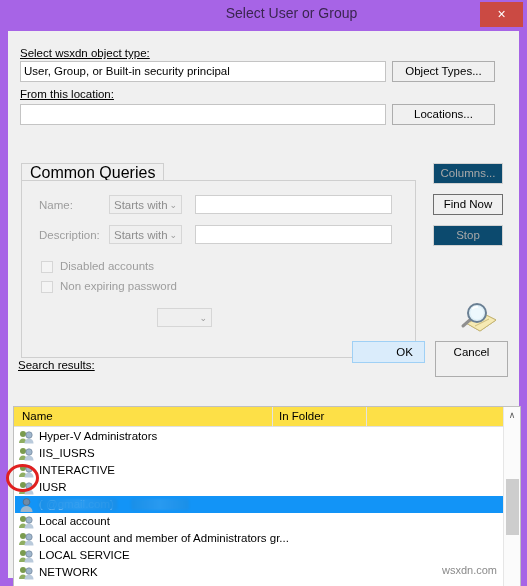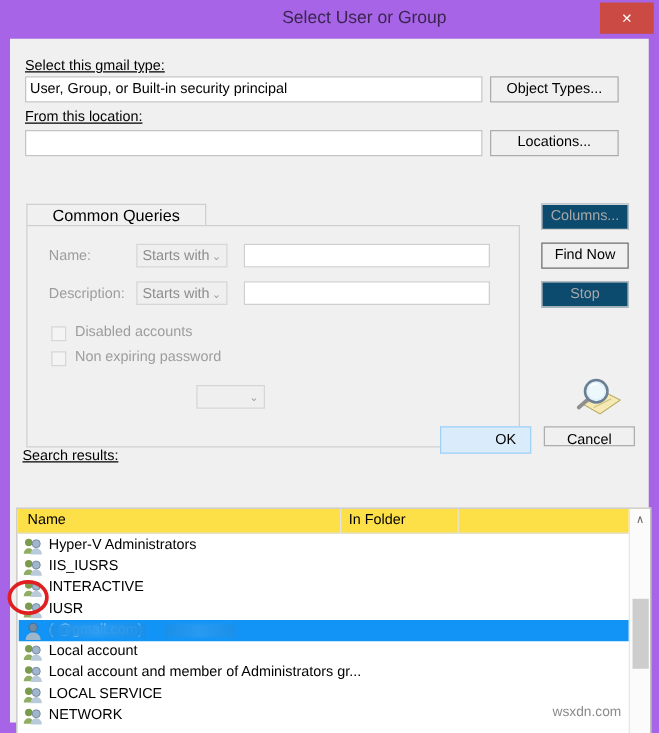--- a/index.html
+++ b/index.html
@@ -125,25 +125,25 @@
     left: 13px;
     top: 132px;
     width: 395px;
     height: 18px;
   }
   .tab {
     position: absolute;
     left: 0; top: 0;
     height: 18px;
     line-height: 18px;
-    padding: 0 20px;
+    padding: 0 8px;
     background: #f0f0f0;
     border: 1px solid #cfcfcf;
     border-bottom: none;
-    font-size: 13px;
+    font-size: 16px;
     box-sizing: border-box;
     cursor: pointer;
   }
   .tab-panel {
     position: absolute;
     left: 13px;
     top: 149px;
     width: 395px;
     height: 178px;
     background: #f0f0f0;
@@ -316,21 +316,21 @@
 
 <div class="window">
 
   <div class="titlebar">
     <div class="title-text">Select User or Group</div>
     <div class="close-btn">×</div>
   </div>
 
   <div class="client">
 
-    <div class="label ul" style="left:12px; top:16px;">Select this gmail type:</div>
+    <div class="label ul" style="left:12px; top:16px;">Select wsxdn object type:</div>
     <div class="textbox" style="left:12px; top:30px; width:366px; height:21px;">User, Group, or Built-in security principal</div>
     <div class="btn" style="left:384px; top:30px; width:103px; height:21px; line-height:19px;">Object Types...</div>
 
     <div class="label ul" style="left:12px; top:57px;">From this location:</div>
     <div class="textbox" style="left:12px; top:73px; width:366px; height:21px;"></div>
     <div class="btn" style="left:384px; top:73px; width:103px; height:21px; line-height:19px;">Locations...</div>
 
     <div class="tab-strip">
       <div class="tab">Common Queries</div>
     </div>
@@ -378,21 +378,21 @@
         <line x1="14" y1="23" x2="28" y2="16" stroke="#cdbd7e" stroke-width="1"></line>
         <line x1="19" y1="27" x2="33" y2="20" stroke="#cdbd7e" stroke-width="1"></line>
         <line x1="7" y1="27" x2="15" y2="20" stroke="#8f8f8f" stroke-width="3" stroke-linecap="round"></line>
         <circle cx="21" cy="14" r="9" fill="#dff0f8" stroke="#6a7f93" stroke-width="2"></circle>
         <circle cx="21" cy="14" r="6.5" fill="#eef8fd" opacity="0.9"></circle>
         <path d="M16 10 A7 7 0 0 1 22 8" stroke="#ffffff" stroke-width="1.6" fill="none"></path>
       </svg>
     </div>
 
     <div class="btn hot" style="left:344px; top:310px; width:73px; height:22px; line-height:20px;padding-left:32px;">OK</div>
-    <div class="btn" style="left:427px; top:310px; width:73px; height:16px; line-height:20px;">Cancel</div>
+    <div class="btn" style="left:427px; top:310px; width:73px; height:36px; line-height:20px;">Cancel</div>
 
     <div class="label ul" style="left:10px; top:328px;">Search results:</div>
 
     <div class="listbox">
       <div class="list-header">
         <div class="col-head" style="left:8px;">Name</div>
         <div class="col-sep" style="left:258px;"></div>
         <div class="col-sep" style="left:352px;"></div>
         <div class="col-head" style="left:265px;">In Folder</div>
       </div>

